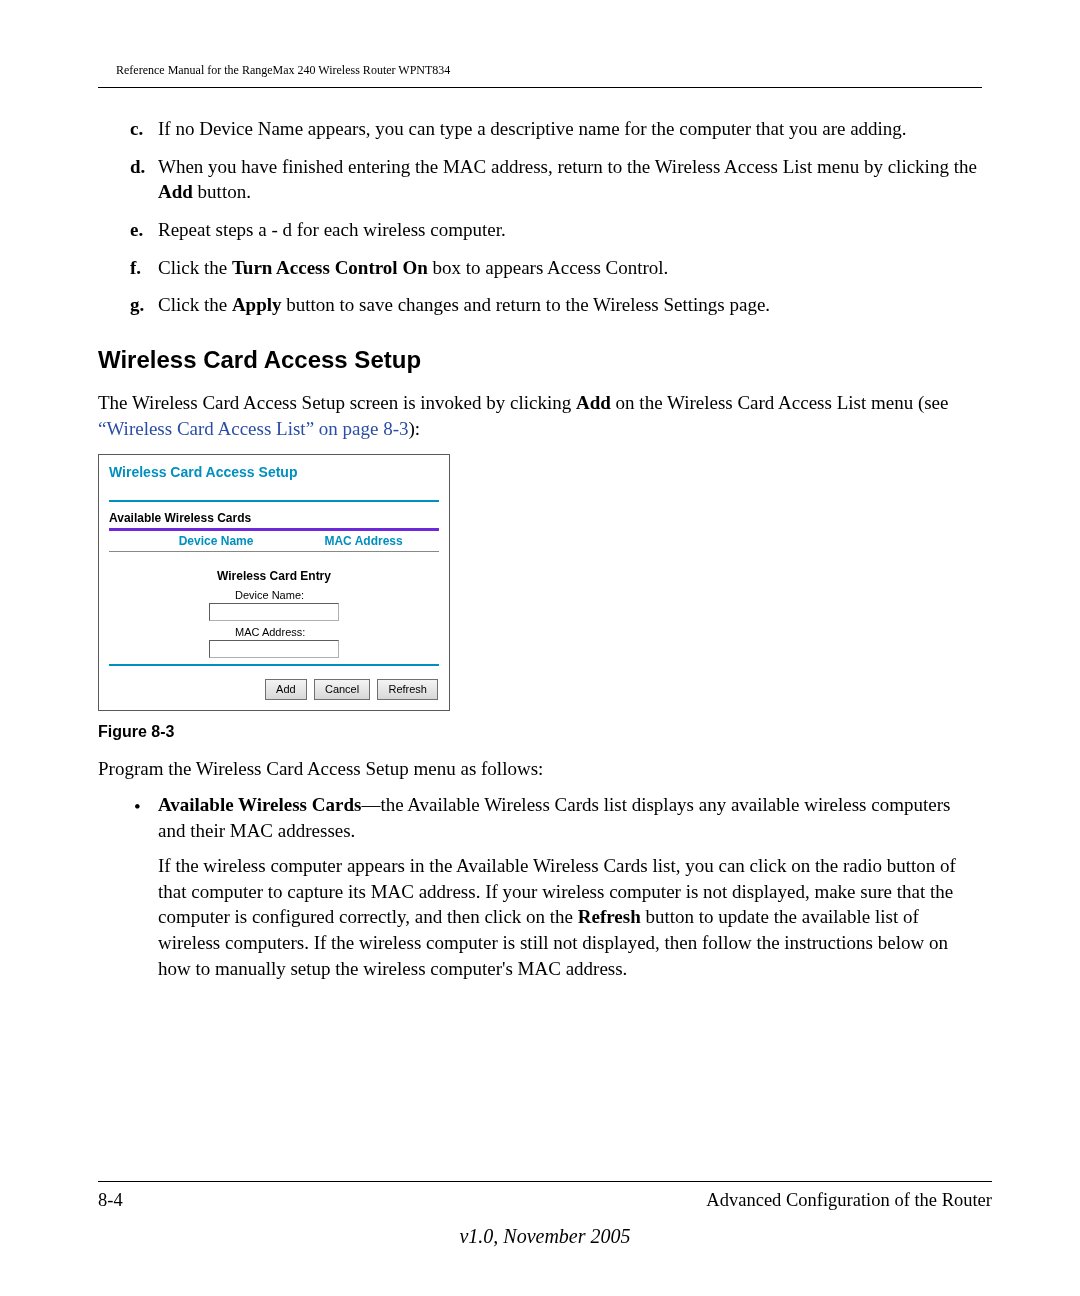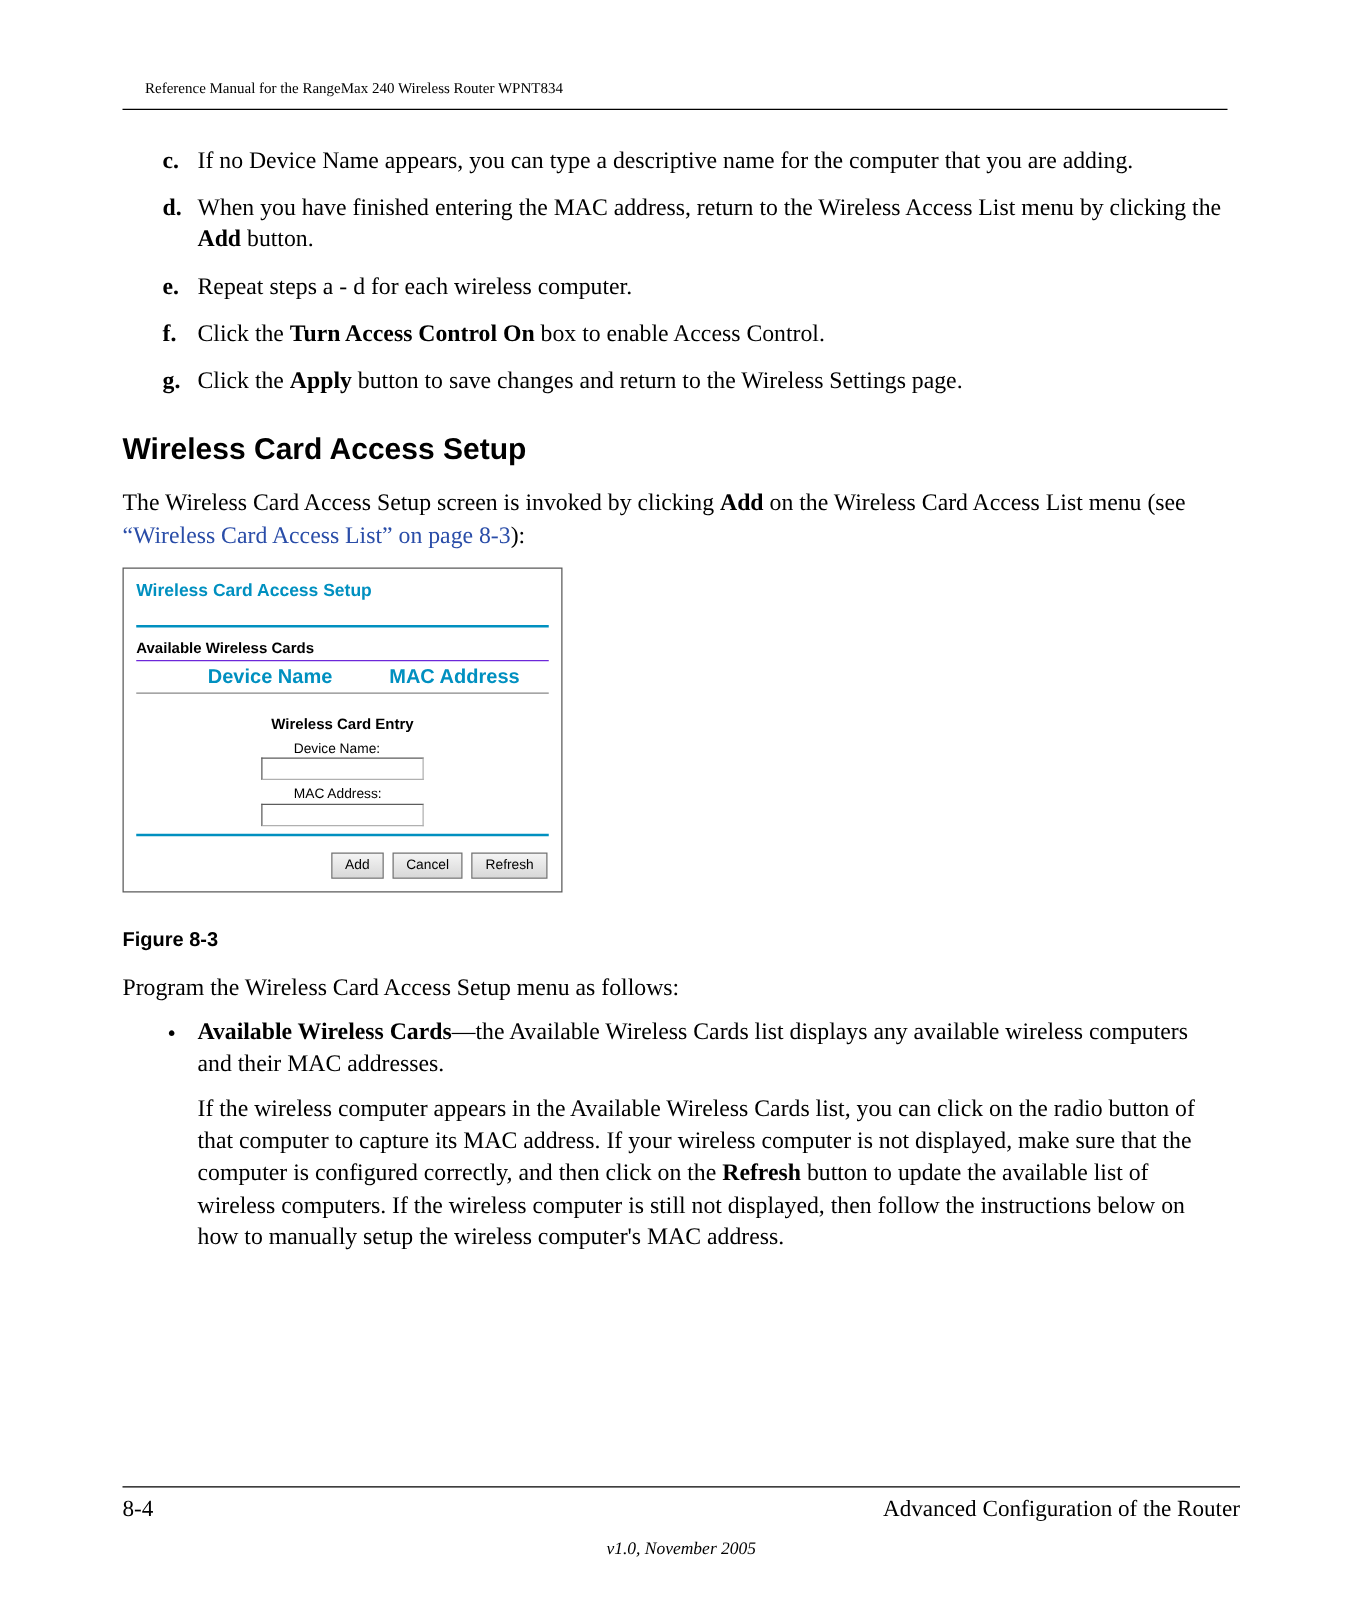--- a/index.html
+++ b/index.html
@@ -81,22 +81,22 @@
       margin-top: 8px;
     }
     .cards-table {
       width: 100%;
       border-collapse: collapse;
       font-size: 11px;
     }
     .cards-table th {
       color: #0090c0;
       font-weight: bold;
-      font-size: 16px;
-      border-top: 1px solid #6d28d9;
+      font-size: 12px;
+      border-top: 3px solid #6d28d9;
       border-bottom: 1px solid #888;
       padding: 2px 0;
     }
     .cards-table th:first-child {
       width: 35px;
     }
     .entry-row {
       display: flex;
       align-items: center;
       margin: 4px 0;
@@ -123,21 +123,21 @@
       font-size: 11px;
       font-family: Arial, Helvetica, sans-serif;
       padding: 2px 10px;
       cursor: pointer;
       margin: 0 1px;
     }
     .figure-caption {
       font-family: Arial, Helvetica, sans-serif;
       font-weight: bold;
       font-size: 16px;
-      margin-top: 28px;
+      margin-top: 10px;
     }
     .bullet-list {
       list-style: none;
       padding-left: 32px;
       margin-top: 10px;
     }
     .bullet-list > li {
       position: relative;
       padding-left: 28px;
       margin-bottom: 10px;
@@ -163,21 +163,21 @@
     }
     .footer-row {
       display: flex;
       justify-content: space-between;
       font-size: 18.5px;
       margin-bottom: 10px;
     }
     .footer-version {
       text-align: center;
       font-style: italic;
-      font-size: 14px;
+      font-size: 20px;
     }
   </style>
 </head>
 <body>
 
 <div class="header">Reference Manual for the RangeMax 240 Wireless Router WPNT834</div>
 <hr class="header-rule">
 
 <ul class="ordered-list">
   <li>
@@ -187,21 +187,21 @@
   <li>
     <span class="marker">d.</span>
     <span>When you have finished entering the MAC address, return to the Wireless Access List menu by clicking the </span><span class="bold">Add</span><span> button.</span>
   </li>
   <li>
     <span class="marker">e.</span>
     <span>Repeat steps a - d for each wireless computer.</span>
   </li>
   <li>
     <span class="marker">f.</span>
-    <span>Click the </span><span class="bold">Turn Access Control On</span><span> box to enable Access Control.</span>
+    <span>Click the </span><span class="bold">Turn Access Control On</span><span> box to appears Access Control.</span>
   </li>
   <li>
     <span class="marker">g.</span>
     <span>Click the </span><span class="bold">Apply</span><span> button to save changes and return to the Wireless Settings page.</span>
   </li>
 </ul>
 
 <h2 class="section-heading">Wireless Card Access Setup</h2>
 
 <p class="para">

